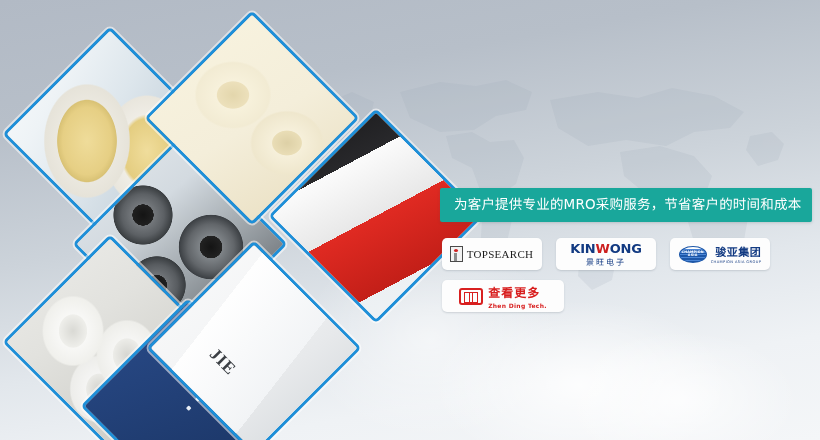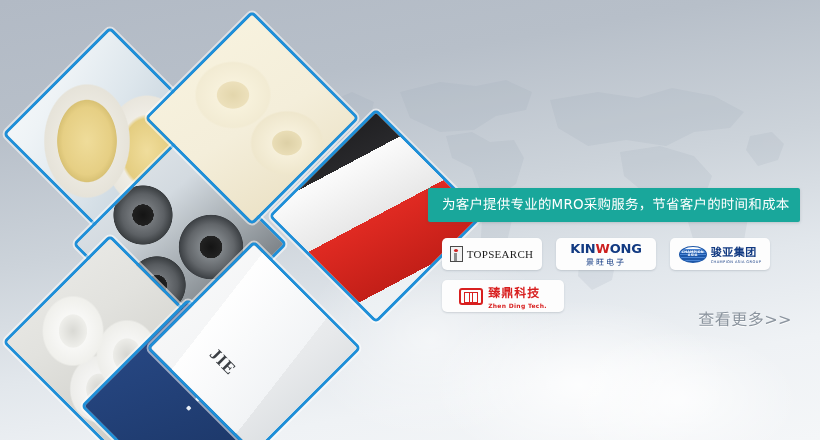--- a/index.html
+++ b/index.html
@@ -126,21 +126,21 @@
     position:absolute; left:4px; top:88px; width:386px;
     font:700 30px/1.42 "DejaVu Sans","Liberation Sans",sans-serif;
     color:#1a9ee0; letter-spacing:.5px; white-space:pre-line;
     text-shadow:
       2px 0 0 #fff,-2px 0 0 #fff,0 2px 0 #fff,0 -2px 0 #fff,
       1.5px 1.5px 0 #fff,-1.5px 1.5px 0 #fff,1.5px -1.5px 0 #fff,-1.5px -1.5px 0 #fff,
       3px 3px 4px rgba(90,100,112,.30);
   }
 
   .subbar{
-    position:absolute; left:0; top:188px; width:372px; height:34px;
+    position:absolute; left:12px; top:188px; width:372px; height:34px;
     background:#19a79b; border-radius:2px;
     display:flex; align-items:center;
     box-shadow:0 1px 3px rgba(70,85,95,.22);
   }
   .subbar span{
     padding-left:14px; color:#fff;
     font:400 13.5px/1 "DejaVu Sans","Liberation Sans",sans-serif;
     letter-spacing:.2px; white-space:nowrap;
   }
 
@@ -185,21 +185,21 @@
     width:28px; height:17px; border-radius:50%; flex:none;
     background:
       linear-gradient(#fff 0 2px,rgba(0,0,0,0) 2px),
       repeating-linear-gradient(#1d57a8 0 1.4px,#4b86d6 1.4px 2.8px);
     border:1px solid #1d57a8; position:relative; overflow:hidden;
   }
   .ca-globe::after{
     content:"CHAMPION ASIA"; position:absolute; left:0; right:0; top:4px;
     font:700 3.4px/1 "DejaVu Sans",sans-serif; color:#fff; text-align:center; letter-spacing:.2px;
   }
-  .ca-txt{ line-height:1; }
+  .ca-txt{ line-height:1;text-align:right; }
   .ca-cn{ font:700 11px/1 "DejaVu Sans",sans-serif; color:#123a82; letter-spacing:.5px; }
   .ca-en{ font:400 3.6px/1 "DejaVu Sans",sans-serif; color:#123a82; margin-top:2.5px; letter-spacing:.4px; }
   
   .ls-zd{ display:flex; align-items:center; gap:5px; }
   .zd-mark{
     width:24px; height:17px; border:2px solid #d81f1f; border-radius:3px;
     position:relative; flex:none;
   }
   .zd-mark::before{
     content:""; position:absolute; left:3px; top:2px; width:7px; height:9px;
@@ -313,26 +313,25 @@
         </div>
 
       </div>
 
       <div class="logo-row">
 
         <div class="logo-card wide">
           <div class="ls-zd">
             <span class="zd-mark"></span>
             <span class="zd-txt">
-              <span class="zd-cn">臻鼎科技</span>
+              <span class="zd-cn">查看更多</span>
               <span class="zd-en" style="display:block">Zhen Ding Tech.</span>
             </span>
           </div>
         </div>
 
       </div>
 
     </div>
 
-    <div class="more">查看更多&gt;&gt;</div>
 
   </div>
 </div>
 
 </body></html>

